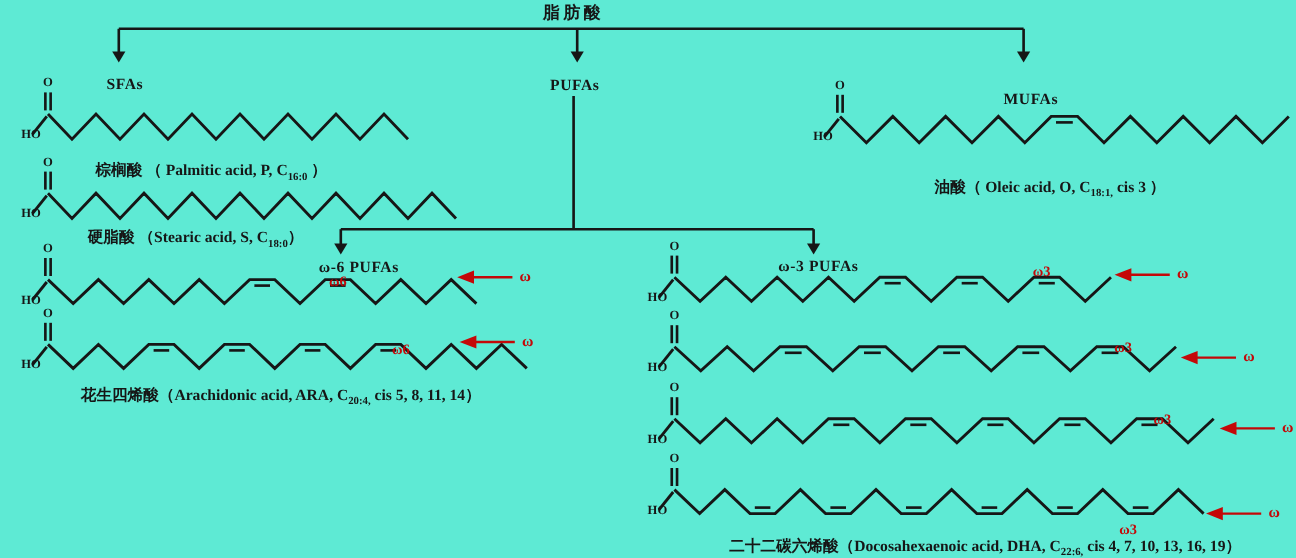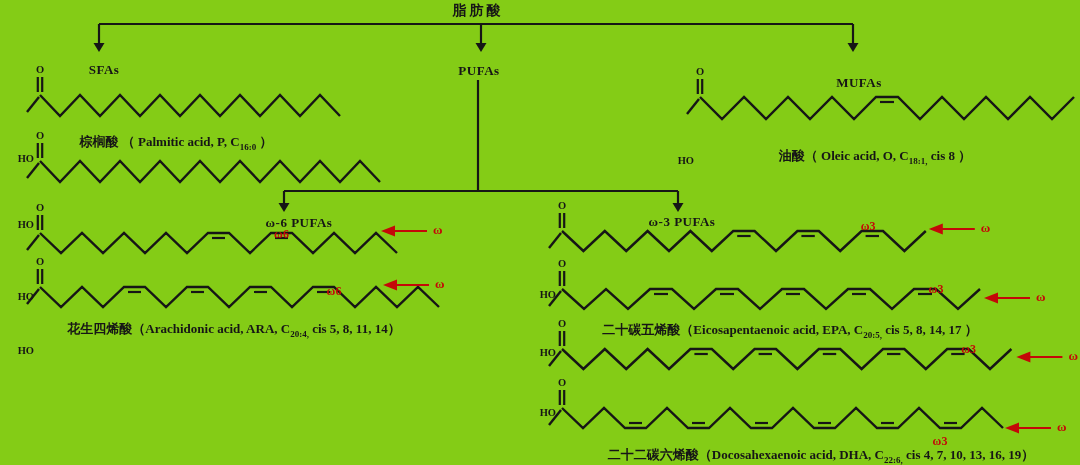--- a/index.html
+++ b/index.html
@@ -1,24 +1,24 @@
 <!DOCTYPE html>
 <html><head>
 <meta charset="utf-8">
 <style>
   html,body{margin:0;padding:0;background:#ffffff;}
-  #canvas{position:relative;width:1080px;height:465px;background:#84cc16;overflow:hidden;
+  #canvas{position:relative;width:1080px;height:465px;background:#5eead4;overflow:hidden;
           font-family:"Liberation Serif","DejaVu Serif",serif;}
   .txt{position:absolute;white-space:nowrap;color:#161616;}
   .hdr{font-weight:bold;font-size:13px;transform:translateX(-50%);letter-spacing:0.5px;}
   .root{font-size:14px;letter-spacing:3px;}
   .mol-label{font-weight:bold;font-size:13px;transform:translateX(-50%);}
   .mol-label sub{font-size:9px;line-height:0;}
   .atom{font-weight:bold;font-size:10.5px;}
-  .ho{width:30px;text-align:right;margin-top:46px;}
+  .ho{width:30px;text-align:right;}
   .o{width:18px;text-align:center;}
   .red{color:#c40808;}
   .omega-mark{font-weight:bold;font-size:12px;transform:translateX(-50%);}
   .omega-sym{font-weight:bold;font-size:13px;}
   svg{position:absolute;left:0;top:0;}
 </style>
 </head>
 <body>
 
 <div id="canvas">
@@ -136,41 +136,41 @@
   <div class="txt hdr" id="branch-0" style="left: 104px; top: 62px;">SFAs</div>
   <div class="txt hdr" id="branch-1" style="left: 479px; top: 63px;">PUFAs</div>
   <div class="txt hdr" id="branch-2" style="left: 859px; top: 59px; margin-top: 16px;">MUFAs</div>
   <div class="txt hdr" id="sub-0" style="left: 299px; top: 215px;">ω-6 PUFAs</div>
   <div class="txt hdr" id="sub-1" style="left: 682px; top: 214px; text-align: center;">ω-3 PUFAs</div>
 <div class="txt atom ho" style="left: 4px; top: 107px;">HO</div>
     <div class="txt atom o" style="left: 31px; top: 64px;">O</div>
     <div class="txt mol-label" style="left: 176px; top: 133px;"><span>棕榈酸 （ Palmitic acid, P, C</span><sub>16:0</sub><span> ）</span></div>
     <div class="txt atom ho" style="left: 4px; top: 173px;">HO</div>
     <div class="txt atom o" style="left: 31px; top: 130px;">O</div>
+    <div class="txt mol-label" style="left: 163px; top: 189px;"><span>硬脂酸 （Stearic acid, S, C</span><sub>18:0</sub><span>）</span></div>
     <div class="txt atom ho" style="left: 664px; top: 109px;">HO</div>
     <div class="txt atom o" style="left: 691px; top: 66px;">O</div>
-    <div class="txt mol-label" style="left: 875px; top: 147px;"><span>油酸（ Oleic acid, O, C</span><sub>18:1,</sub><span> cis 8 ）</span></div>
+    <div class="txt mol-label" style="left: 875px; top: 147px;"><span>油酸（ Oleic acid, O, C</span><sub>18:1,</sub><span> cis 3 ）</span></div>
     <div class="txt atom ho" style="left: 4px; top: 245px;">HO</div>
     <div class="txt atom o" style="left: 31px; top: 202px;">O</div>
     <div class="txt red omega-mark" style="left: 281.5px; top: 227px;">ω6</div>
     <div class="txt red omega-sym" style="left: 433px; top: 222px;">ω</div>
     <div class="txt atom ho" style="left: 4px; top: 299px;">HO</div>
     <div class="txt atom o" style="left: 31px; top: 256px;">O</div>
     <div class="txt red omega-mark" style="left: 334px; top: 284px;">ω6</div>
     <div class="txt red omega-sym" style="left: 435px; top: 276px;">ω</div>
     <div class="txt mol-label" style="left: 234px; top: 320px;"><span>花生四烯酸（Arachidonic acid, ARA, C</span><sub>20:4,</sub><span> cis 5, 8, 11, 14）</span></div>
     <div class="txt atom ho" style="left: 526px; top: 243px;">HO</div>
     <div class="txt atom o" style="left: 553px; top: 200px;">O</div>
     <div class="txt red omega-mark" style="left: 868.02px; top: 219px;">ω3</div>
     <div class="txt red omega-sym" style="left: 980.8px; top: 220px;">ω</div>
     <div class="txt atom ho" style="left: 526px; top: 301px;">HO</div>
     <div class="txt atom o" style="left: 553px; top: 258px;">O</div>
     <div class="txt red omega-mark" style="left: 936px; top: 282px;">ω3</div>
     <div class="txt red omega-sym" style="left: 1036px; top: 289px;">ω</div>
-    <div class="txt mol-label" style="left: 790px; top: 321px;"><span>二十碳五烯酸（Eicosapentaenoic acid, EPA, C</span><sub>20:5,</sub><span> cis 5, 8, 14, 17 ）</span></div>
     <div class="txt atom ho" style="left: 526px; top: 361px;">HO</div>
     <div class="txt atom o" style="left: 553px; top: 318px;">O</div>
     <div class="txt red omega-mark" style="left: 968.6px; top: 342px;">ω3</div>
     <div class="txt red omega-sym" style="left: 1068.4px; top: 348px;">ω</div>
     <div class="txt atom ho" style="left: 526px; top: 420px;">HO</div>
     <div class="txt atom o" style="left: 553px; top: 377px;">O</div>
     <div class="txt red omega-mark" style="left: 940px; top: 434px;">ω3</div>
     <div class="txt red omega-sym" style="left: 1057px; top: 419px;">ω</div>
     <div class="txt mol-label" style="left: 821px; top: 446px;"><span>二十二碳六烯酸（Docosahexaenoic acid, DHA, C</span><sub>22:6,</sub><span> cis 4, 7, 10, 13, 16, 19）</span></div>
   </div>

